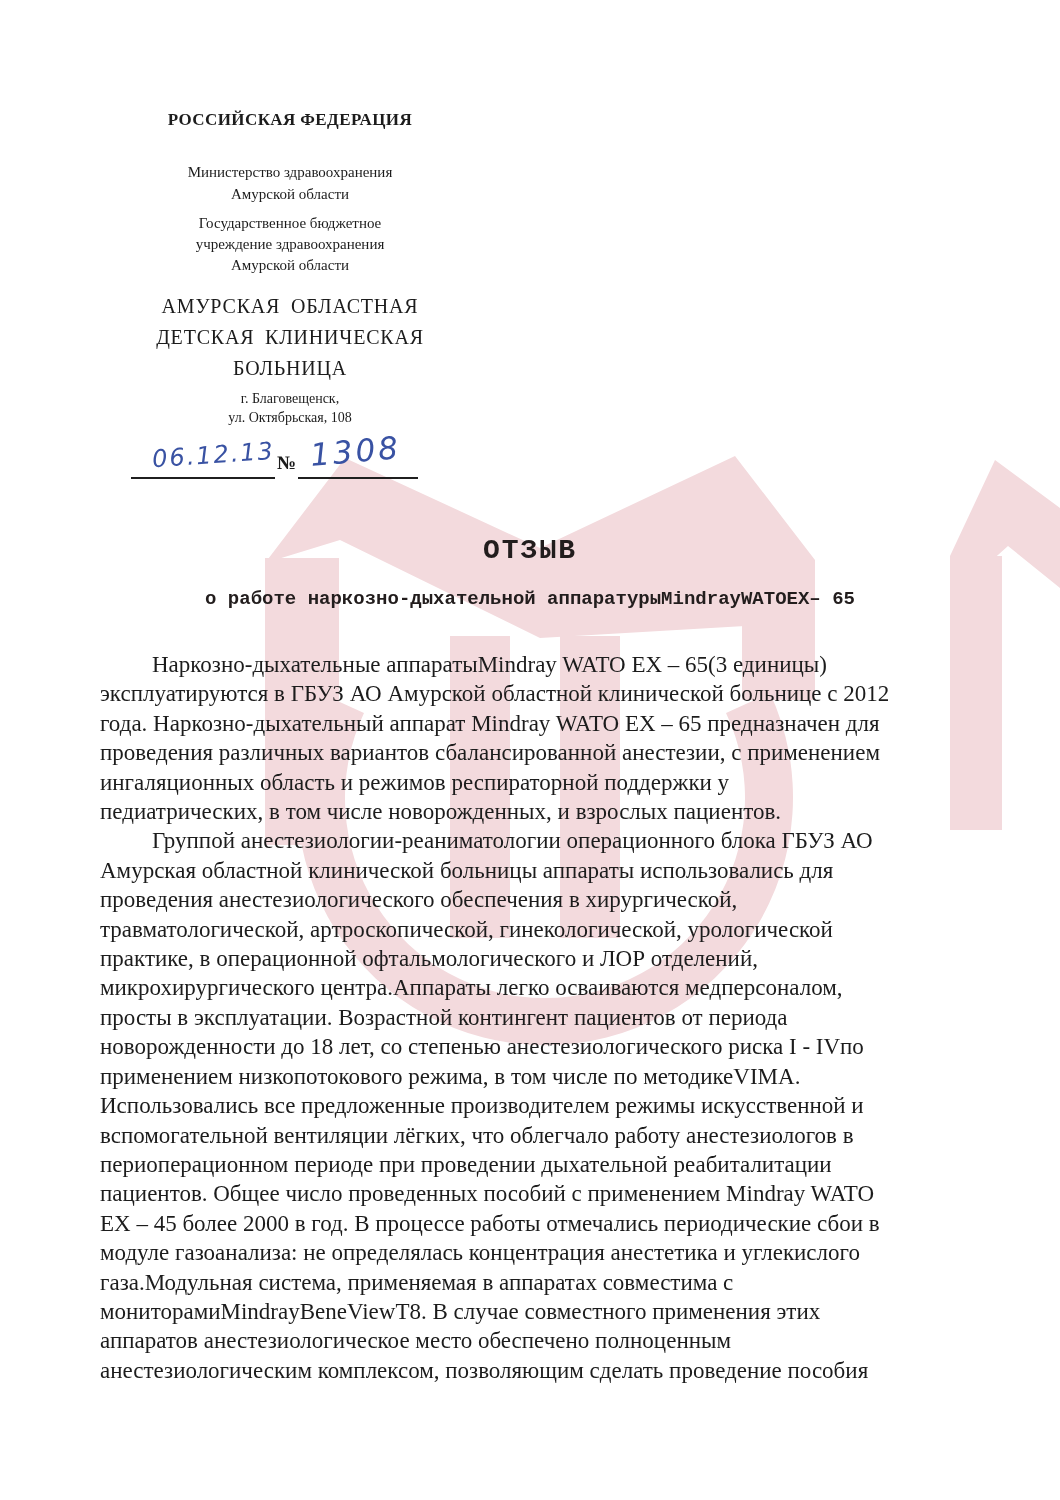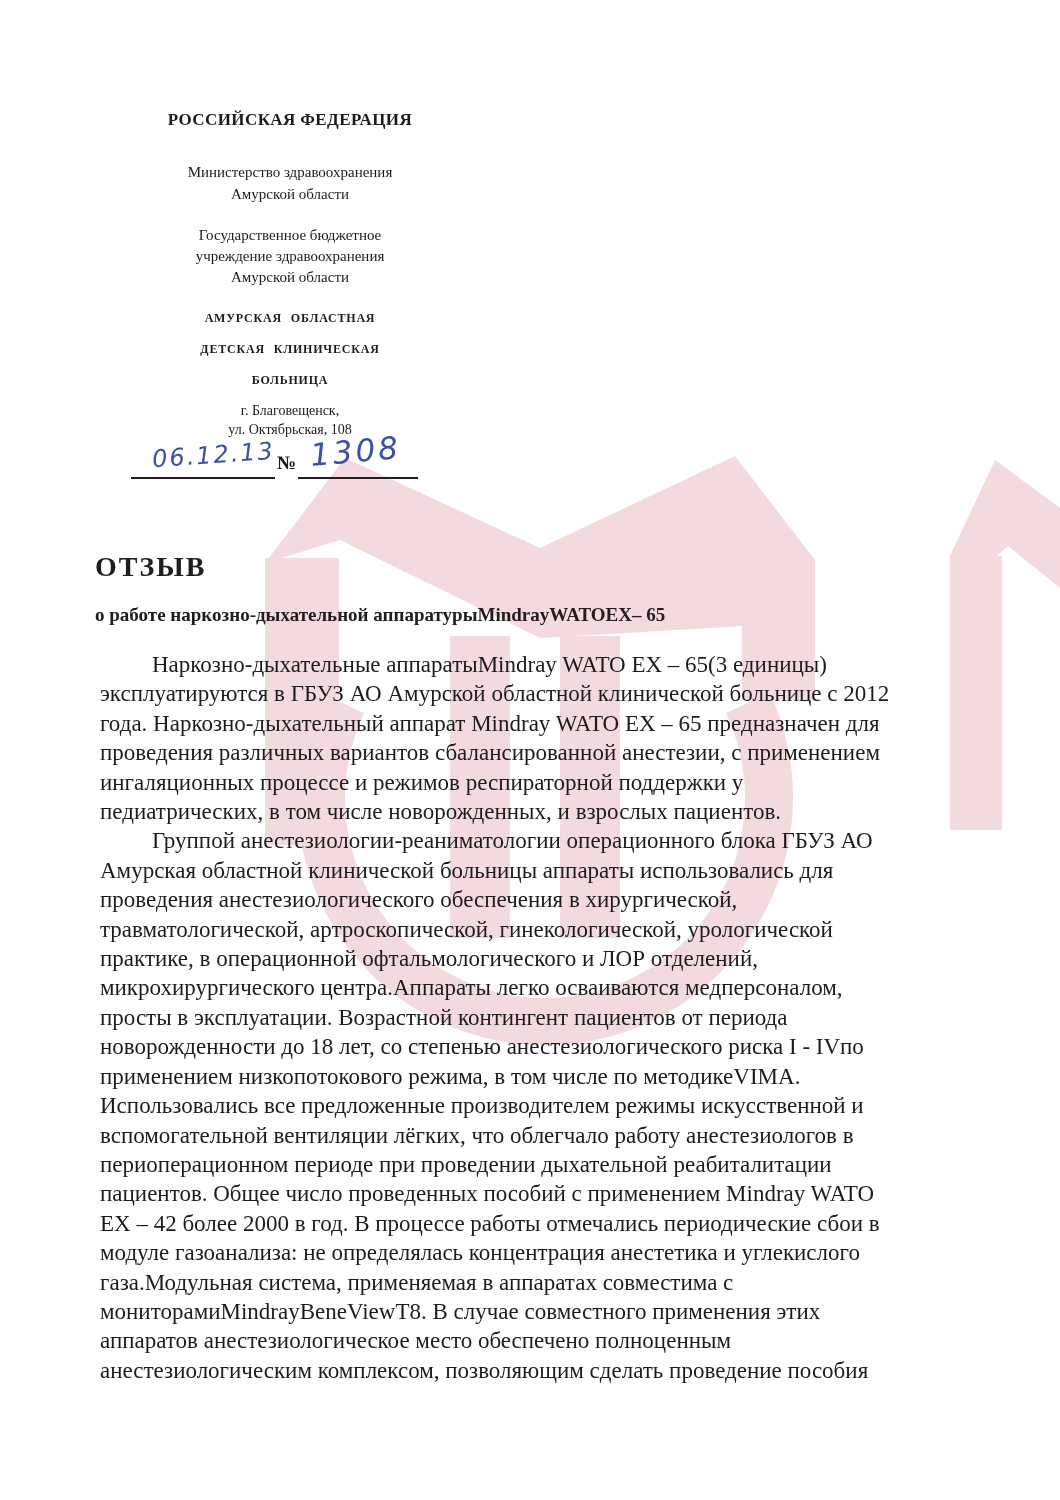--- a/index.html
+++ b/index.html
@@ -5,36 +5,36 @@
   html,body{margin:0;padding:0;background:#ffffff;}
   .page{
     position:relative;width:1060px;height:1500px;background:#ffffff;
     font-family:"Liberation Serif",serif;color:#1c1c1c;overflow:hidden;
   }
   .watermark{position:absolute;left:250px;top:448px;width:810px;height:620px;}
   
   .letterhead{position:absolute;left:110px;top:110px;width:360px;text-align:center;z-index:2;}
   .lh-country{font-weight:bold;font-size:17px;letter-spacing:.4px;margin-bottom:31px;}
   .lh-ministry div{font-size:15px;line-height:22px;}
-  .lh-ministry{margin-bottom:20px;}
+  .lh-ministry{margin-bottom:8px;}
   .lh-inst div{font-size:15px;line-height:21px;}
   .lh-inst{margin-bottom:15px;}
-  .lh-org div{font-weight:bold;font-size:12px;line-height:31px;letter-spacing:.8px;word-spacing:5px;}
+  .lh-org div{font-weight:normal;font-size:20px;line-height:31px;letter-spacing:.8px;word-spacing:5px;}
   .lh-org{margin-bottom:6px;}
   .lh-addr div{font-size:14px;line-height:18.5px;}
   
   .hand{font-family:"DejaVu Sans",sans-serif;font-style:italic;color:#3952a3;}
   .hand-date{position:absolute;left:152px;top:441px;font-size:24px;letter-spacing:2px;transform:rotate(-4deg);z-index:2;}
   .hand-num{position:absolute;left:310px;top:433px;font-size:31px;letter-spacing:3px;transform:rotate(-5deg);z-index:2;}
   .num-sign{position:absolute;left:277px;top:452px;font-size:19px;font-weight:bold;z-index:2;}
   .regline-rule{position:absolute;height:2px;background:#1f1f1f;z-index:2;}
   .rule-date{left:131px;top:477px;width:144px;}
   .rule-num{left:298px;top:477px;width:120px;}
   
-  .title-block{position:absolute;left:95px;top:550px;width:870px;z-index:2;color:#221d1d;}
+  .title-block{position:absolute;left:95px;top:534px;width:870px;text-align:center;z-index:2;color:#221d1d;font-family:Liberation Mono, monospace;}
   .doc-title{font-size:28px;font-weight:bold;letter-spacing:2px;line-height:34px;}
   .doc-subtitle{font-size:19px;font-weight:bold;margin-top:16px;line-height:30px;}
   
   .body-text{position:absolute;left:100px;top:650px;width:885px;font-size:23px;line-height:29.4px;z-index:2;}
   .body-text .line{white-space:nowrap;}
   .indent{text-indent:52px;}
 </style>
 </head>
 <body>
 
@@ -90,37 +90,37 @@
   <div class="title-block">
     <div class="doc-title">ОТЗЫВ</div>
     <div class="doc-subtitle">о работе наркозно-дыхательной аппаратурыMindrayWATOEX– 65</div>
   </div>
 
   <div class="body-text">
     <div class="line indent">Наркозно-дыхательные аппаратыMindray WATO EX – 65(3 единицы)</div>
     <div class="line">эксплуатируются в ГБУЗ АО Амурской областной клинической больнице с 2012</div>
     <div class="line">года. Наркозно-дыхательный аппарат Mindray WATO EX – 65 предназначен для</div>
     <div class="line">проведения различных вариантов сбалансированной анестезии, с применением</div>
-    <div class="line">ингаляционных процессе и режимов респираторной поддержки у</div>
+    <div class="line">ингаляционных область и режимов респираторной поддержки у</div>
     <div class="line">педиатрических, в том числе новорожденных, и взрослых пациентов.</div>
 
     <div class="line indent">Группой анестезиологии-реаниматологии операционного блока ГБУЗ АО</div>
     <div class="line">Амурская областной клинической больницы аппараты использовались для</div>
     <div class="line">проведения анестезиологического обеспечения в хирургической,</div>
     <div class="line">травматологической, артроскопической, гинекологической, урологической</div>
     <div class="line">практике, в операционной офтальмологического и ЛОР отделений,</div>
     <div class="line">микрохирургического центра.Аппараты легко осваиваются медперсоналом,</div>
     <div class="line">просты в эксплуатации. Возрастной контингент пациентов от периода</div>
     <div class="line">новорожденности до 18 лет, со степенью анестезиологического риска I - IVпо</div>
     <div class="line">применением низкопотокового режима, в том числе по методикеVIMA.</div>
     <div class="line">Использовались все предложенные производителем режимы искусственной и</div>
     <div class="line">вспомогательной вентиляции лёгких, что облегчало работу анестезиологов в</div>
     <div class="line">периоперационном периоде при проведении дыхательной реабиталитации</div>
     <div class="line">пациентов. Общее число проведенных пособий с применением Mindray WATO</div>
-    <div class="line">EX – 42 более 2000 в год. В процессе работы отмечались периодические сбои в</div>
+    <div class="line">EX – 45 более 2000 в год. В процессе работы отмечались периодические сбои в</div>
     <div class="line">модуле газоанализа: не определялась концентрация анестетика и углекислого</div>
     <div class="line">газа.Модульная система, применяемая в аппаратах совместима с</div>
     <div class="line">мониторамиMindrayBeneViewT8. В случае совместного применения этих</div>
     <div class="line">аппаратов анестезиологическое место обеспечено полноценным</div>
     <div class="line">анестезиологическим комплексом, позволяющим сделать проведение пособия</div>
   </div>
 
 </div>
 
 </body></html>

